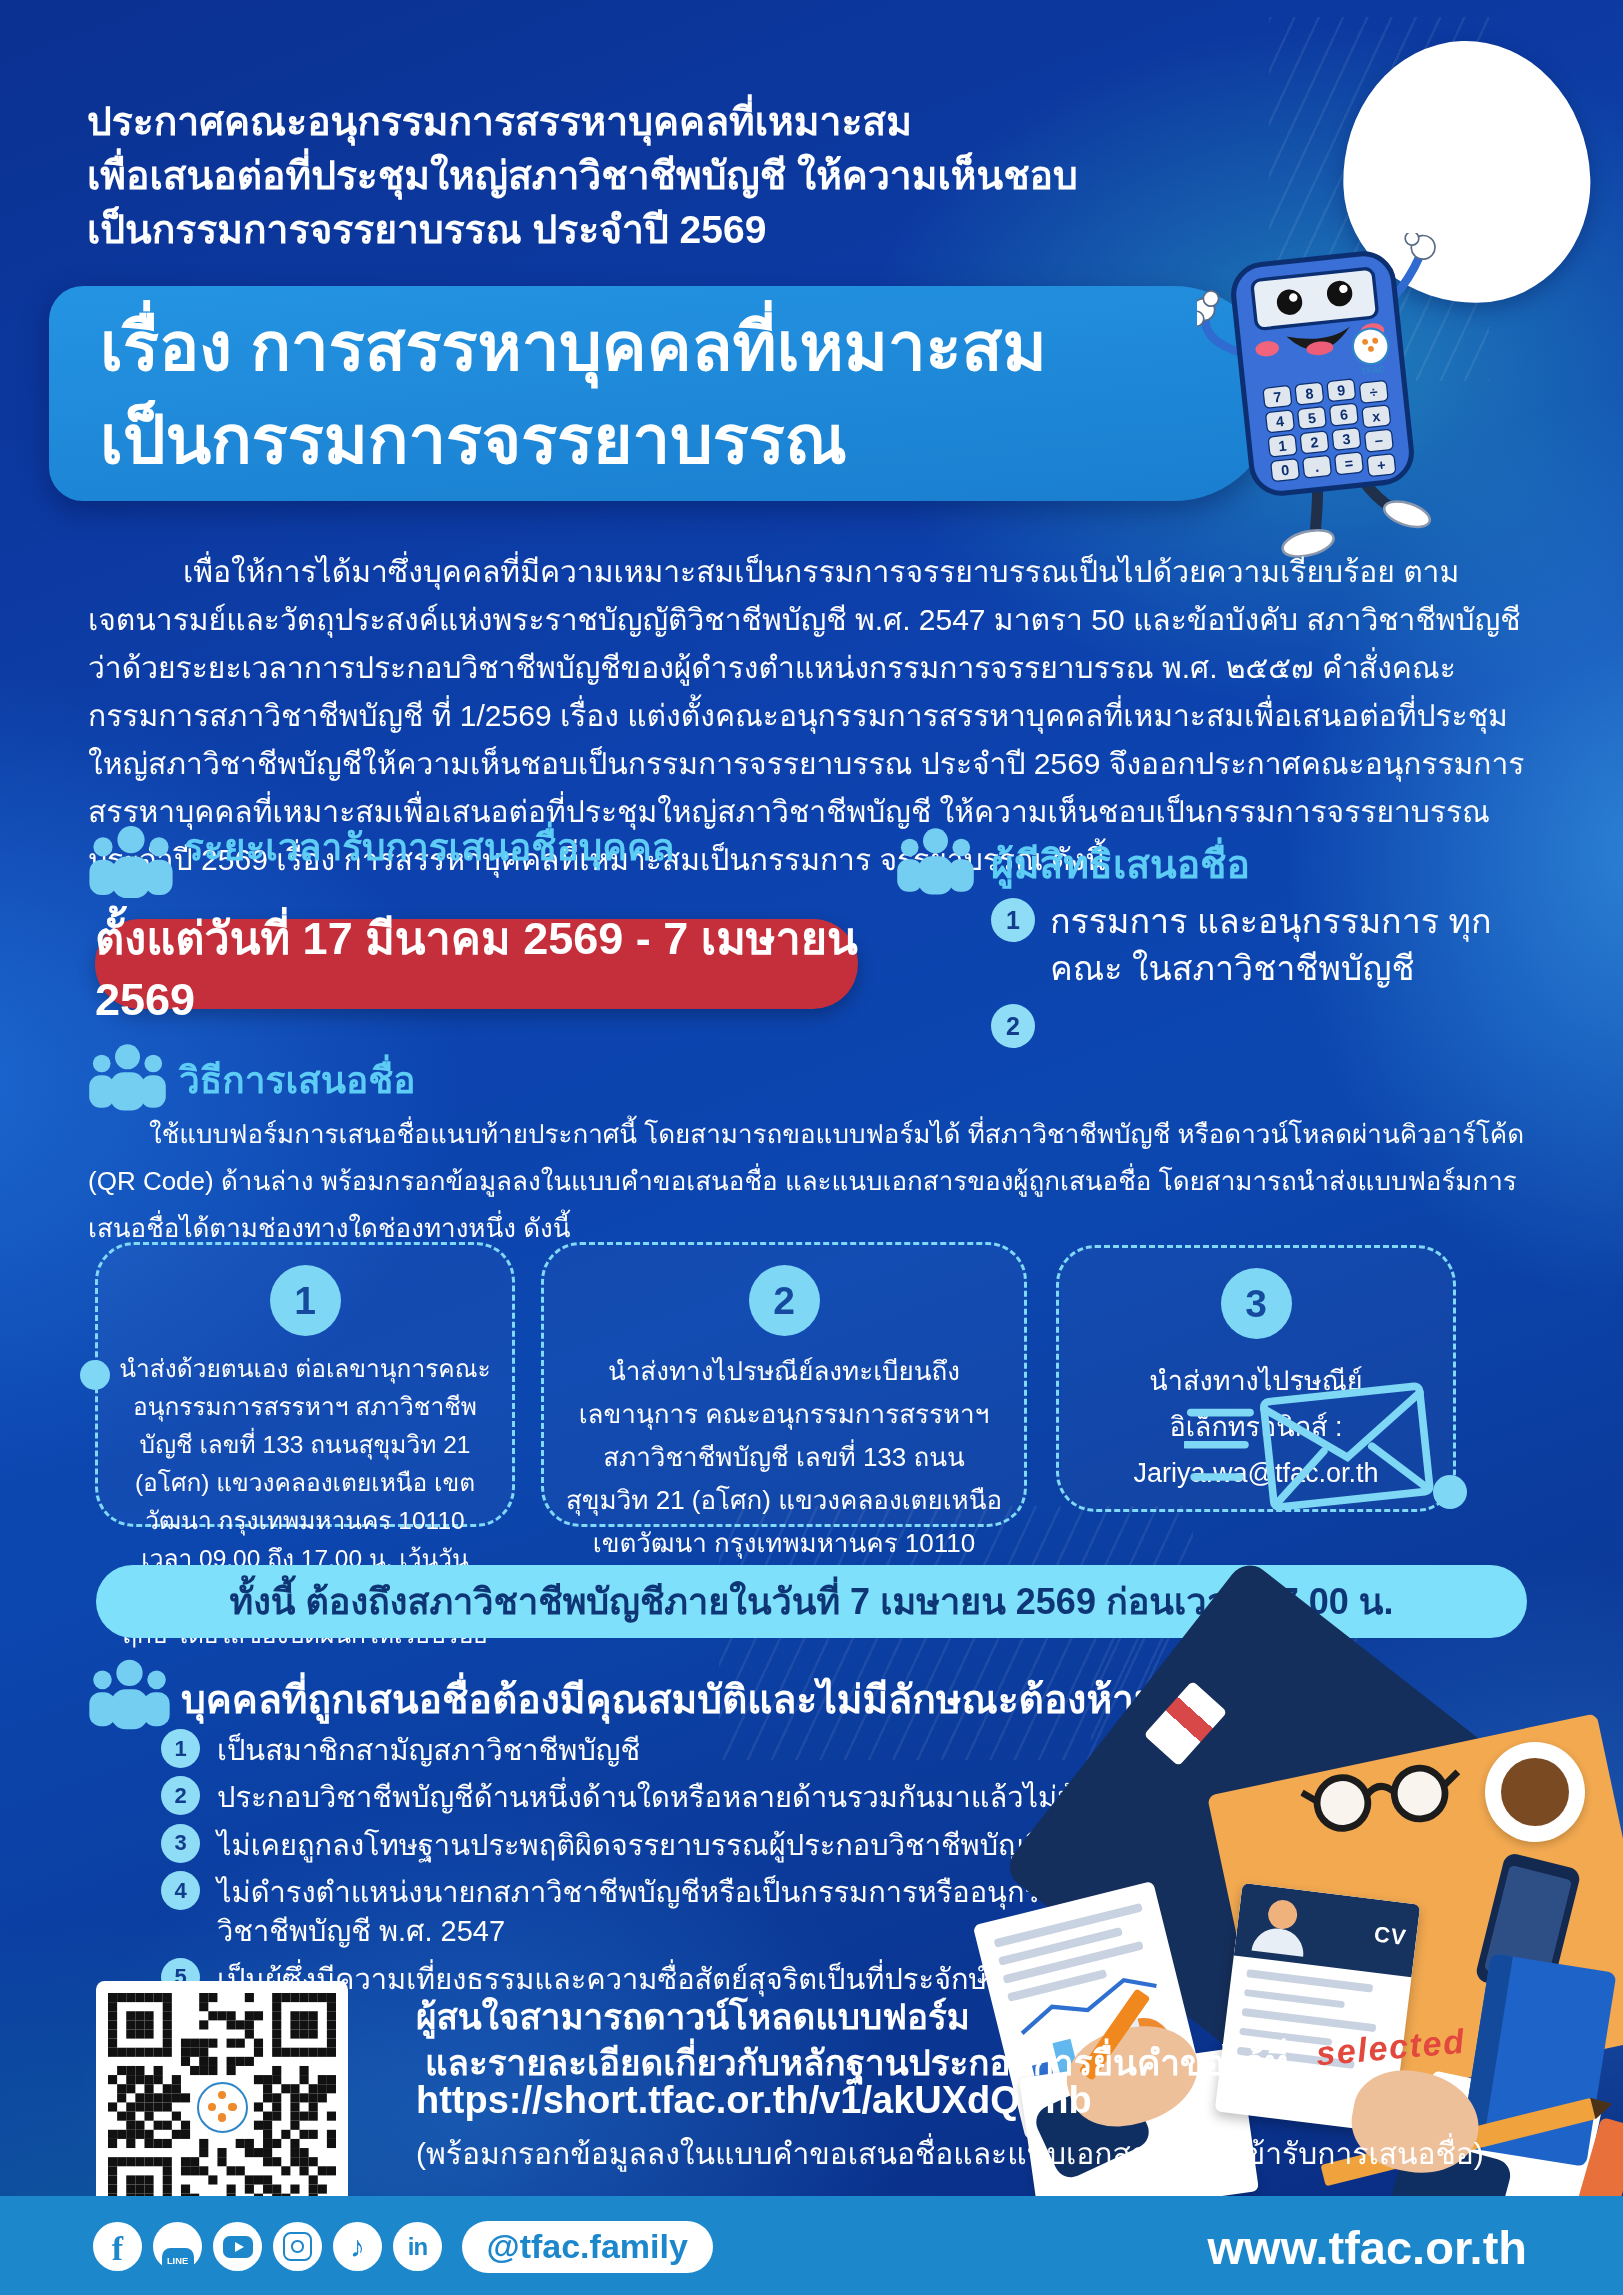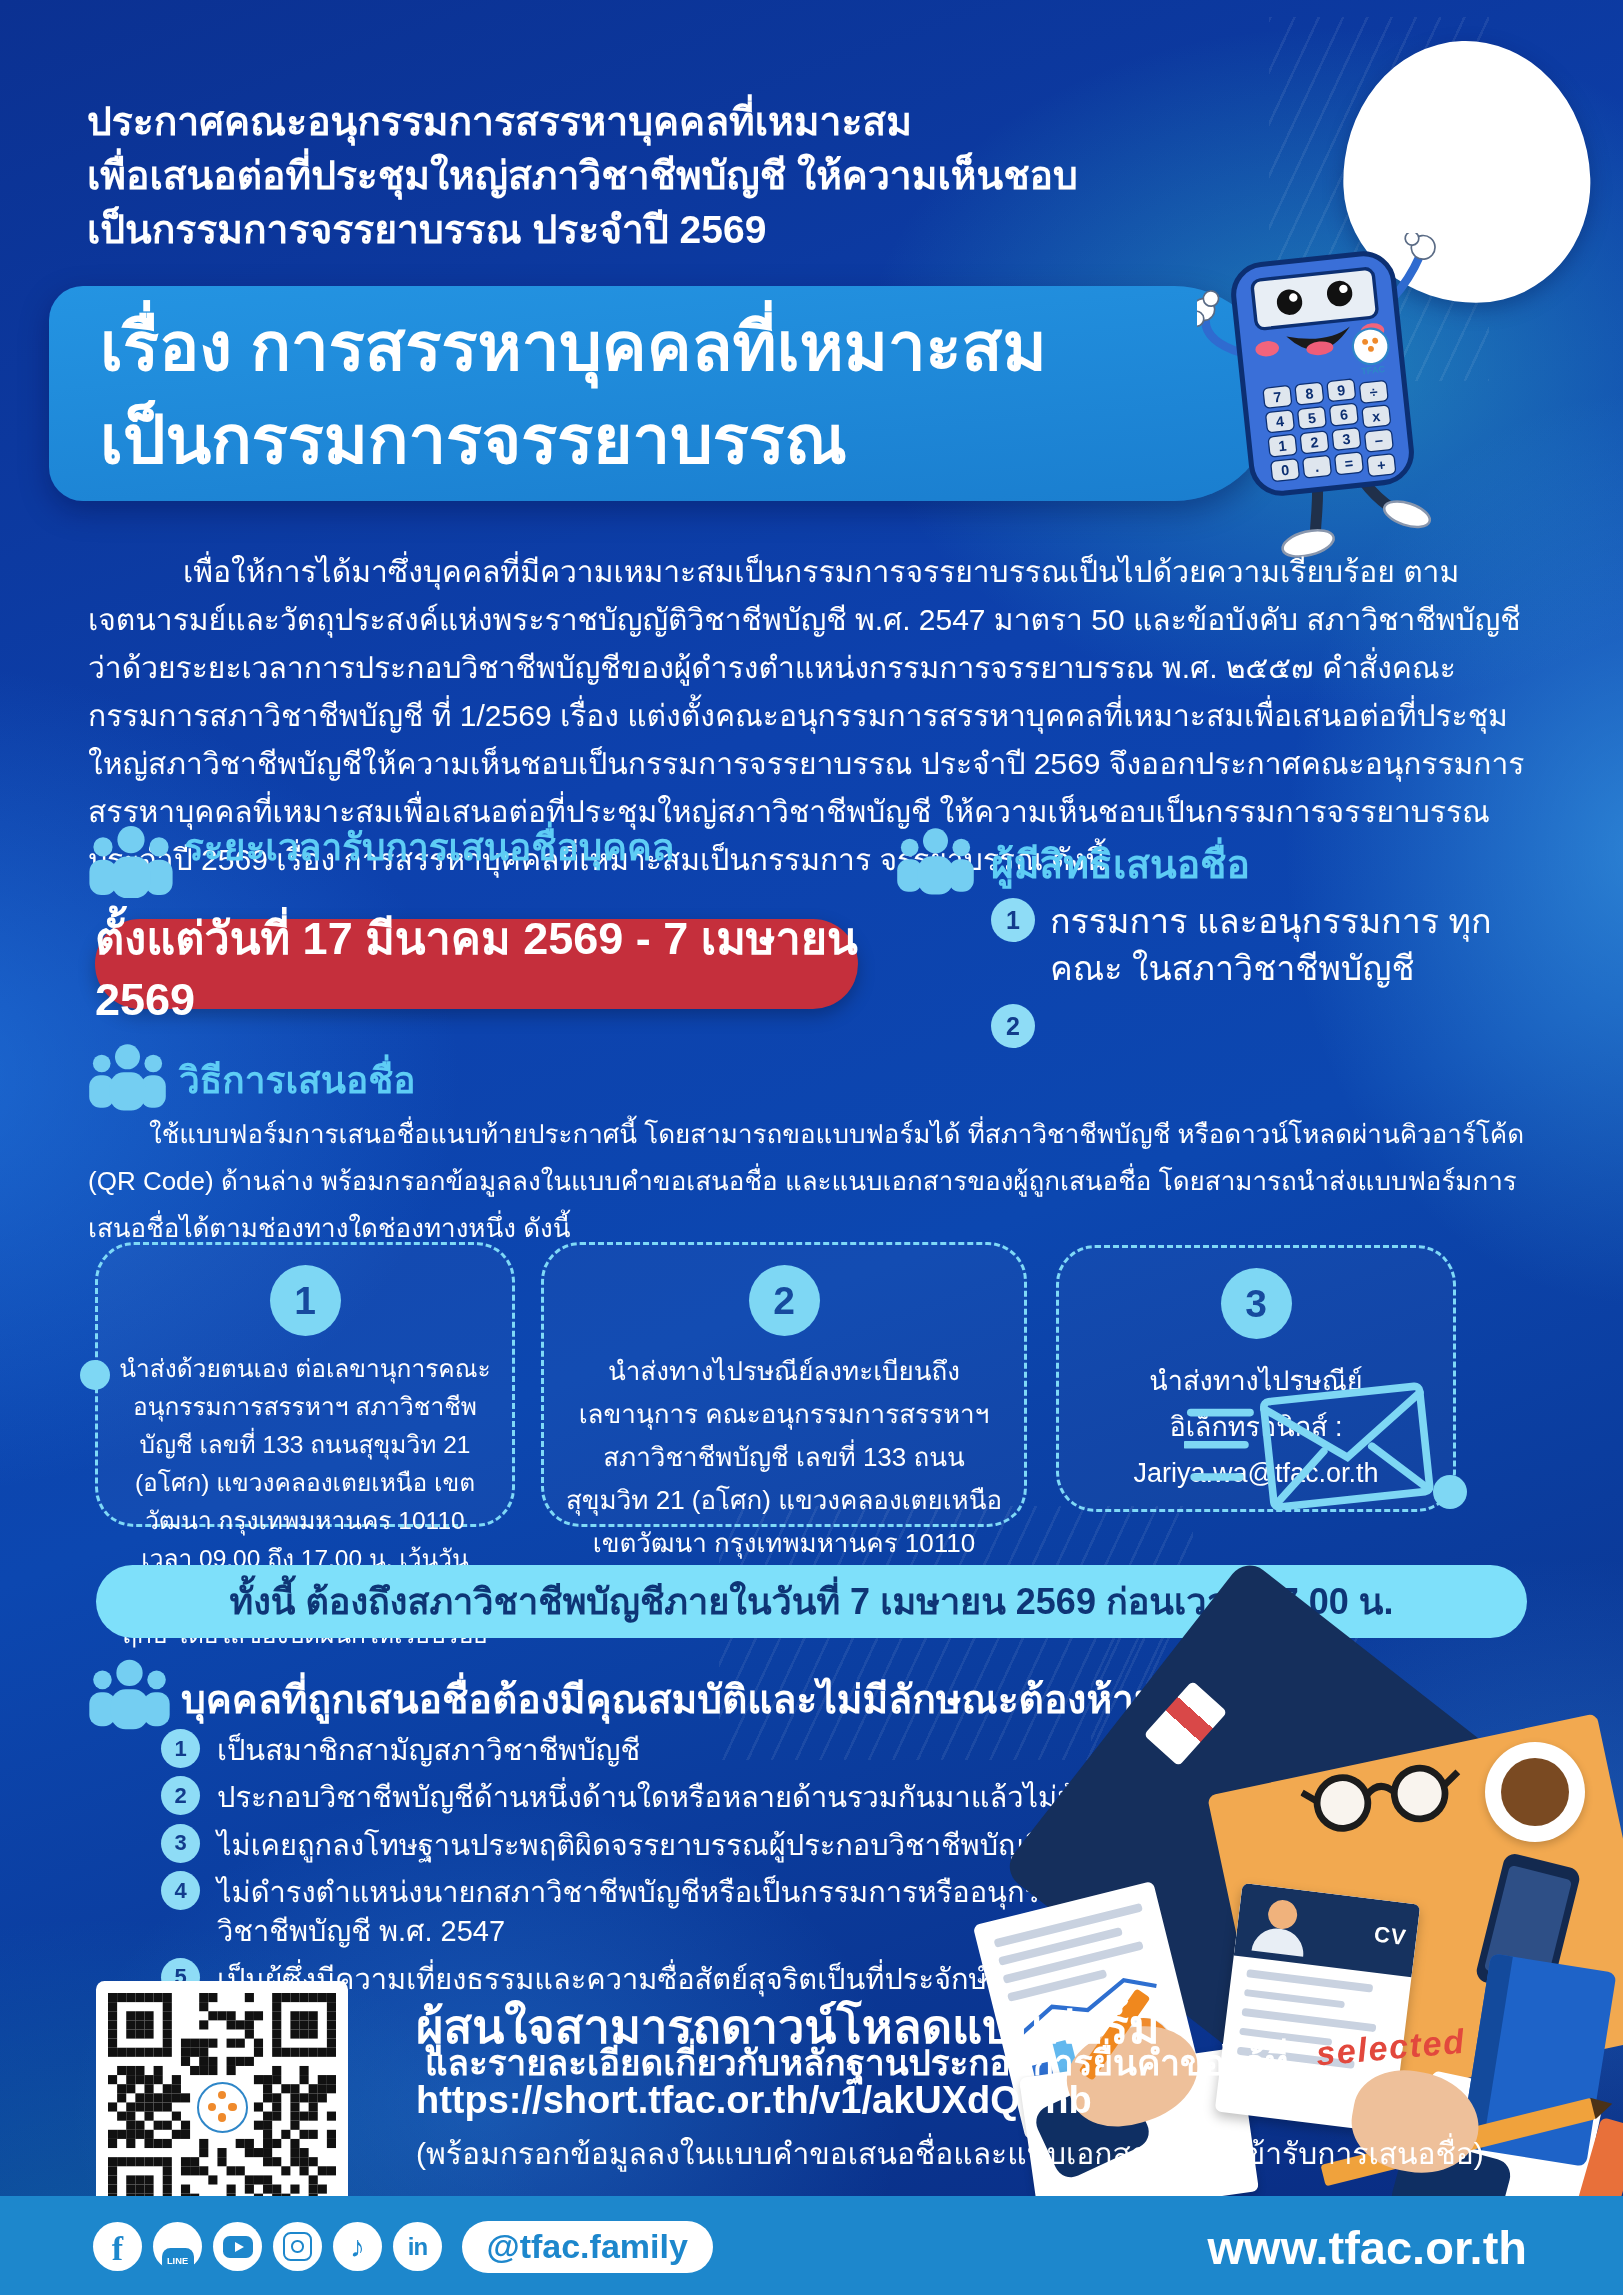--- a/index.html
+++ b/index.html
@@ -100,21 +100,21 @@
   .pencil-hand{left:1106px;top:1984px;width:17px;height:101px;background:#f0881e;border-radius:3.4px;transform:rotate(35deg);}
   .ruler-orange{left:1583px;top:2120px;width:41px;height:129px;background:#e8703a;border-radius:6.8px;transform:rotate(16deg);}
 
   
   .qr-box{left:96px;top:1981px;width:252px;height:252px;background:#fff;border-radius:8.5px;z-index:2;}
   .qr-grid{position:absolute;left:12px;top:12px;width:228px;height:228px;}
   .qr-center{position:absolute;left:101px;top:101px;width:51px;height:51px;background:#fff;border-radius:50%;
     border:2.5px solid #2e86c8;box-sizing:border-box;}
   .qr-center .dot{position:absolute;width:8.5px;height:8.5px;border-radius:50%;background:#ef8a2c;}
   .qr-text{color:#fff;z-index:2;}
-  .qr-l1{left:416px;top:1989px;font-size:47px;font-weight:700;}
+  .qr-l1{left:416px;top:1989px;font-size:35px;font-weight:700;}
   .qr-l2{left:416px;top:2035px;font-size:35px;font-weight:700;margin-left:9px;}
   .qr-url{left:416px;top:2079px;font-size:38px;font-weight:800;}
   .qr-note{left:416px;top:2130px;font-size:30px;font-weight:400;}
 
   
   .footer{left:0;top:2196px;width:1624px;height:100px;background:#1d87cc;z-index:4;}
   .social-row{position:absolute;left:93px;top:24.5px;display:flex;gap:11px;align-items:center;}
   .icon-circle{width:49px;height:49px;border-radius:50%;background:#fff;color:#1d87cc;display:flex;align-items:center;justify-content:center;font-weight:700;position:relative;}
   .fb-glyph{font-size:34px;font-family:"Liberation Serif",serif;font-weight:700;margin-top:5px;}
   .line-bubble{width:32px;height:25px;background:#1d87cc;border-radius:8.5px;color:#fff;font-size:9.3px;font-weight:700;display:flex;align-items:center;justify-content:center;margin-top:28px;}

